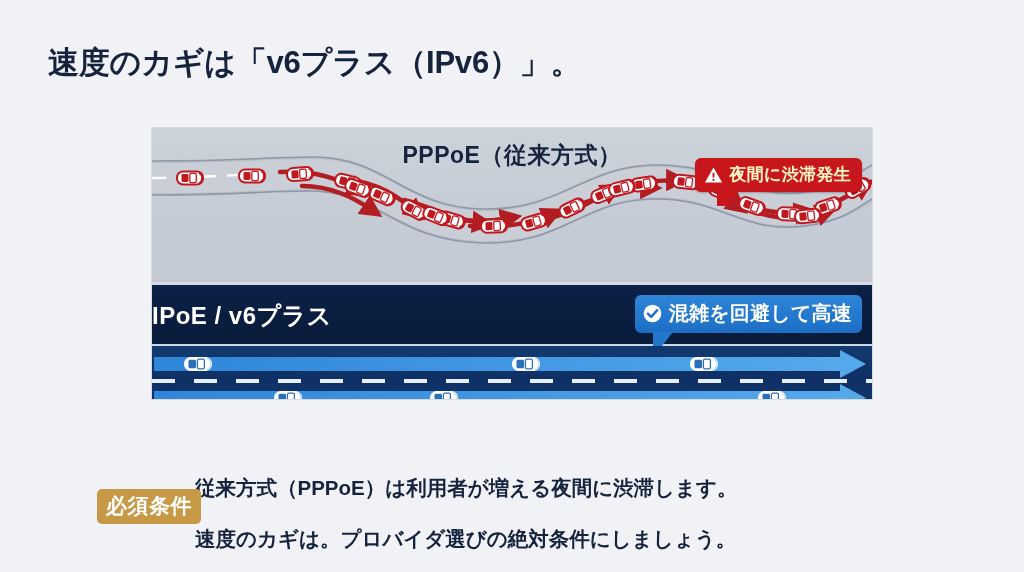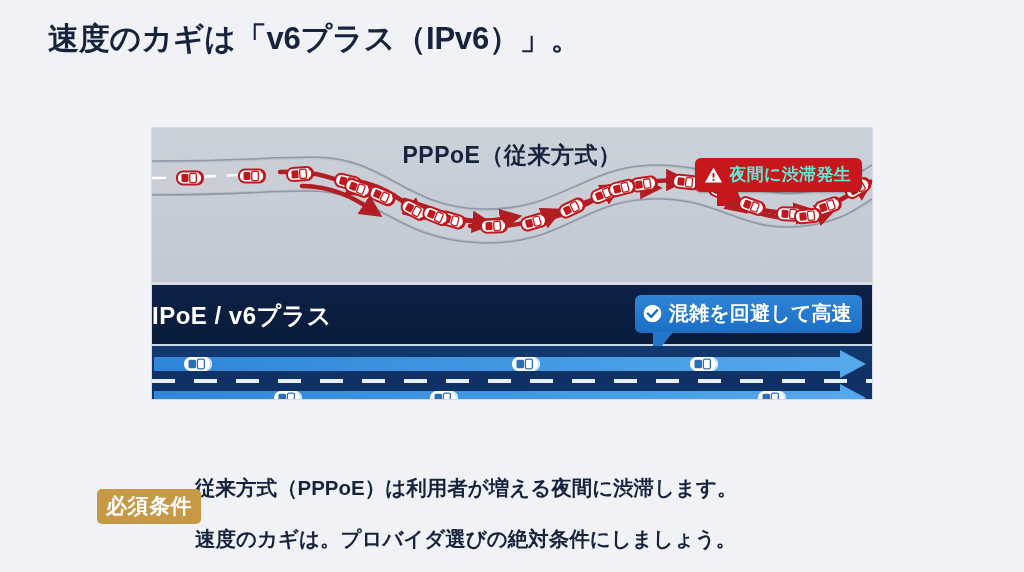--- a/index.html
+++ b/index.html
@@ -22,20 +22,21 @@
     top: 18px;
     width: 900px;
   }
   .title-line {
     color: #16233d;
     font-size: 31px;
     font-weight: bold;
     line-height: 41px;
     letter-spacing: -0.2px;
     white-space: nowrap;
+    margin-top: 24px;
   }
 
   
   #figure-panel {
     position: absolute;
     left: 152px;
     top: 128px;
     width: 720px;
     height: 271px;
     overflow: hidden;
@@ -72,21 +73,21 @@
     background: #c8161d;
     border-radius: 6px;
     padding: 5px 11px 6px 9px;
     display: flex;
     align-items: center;
     gap: 7px;
     z-index: 9;
     box-shadow: 0 1px 2px rgba(0,0,0,.25);
   }
   #warn-badge .badge-text {
-    color: #5eead4;
+    color: #fef9c3;
     font-size: 17px;
     font-weight: bold;
     white-space: nowrap;
     letter-spacing: .3px;
   }
   #warn-badge .tail {
     position: absolute;
     left: 22px;
     bottom: -14px;
     width: 0; height: 0;

